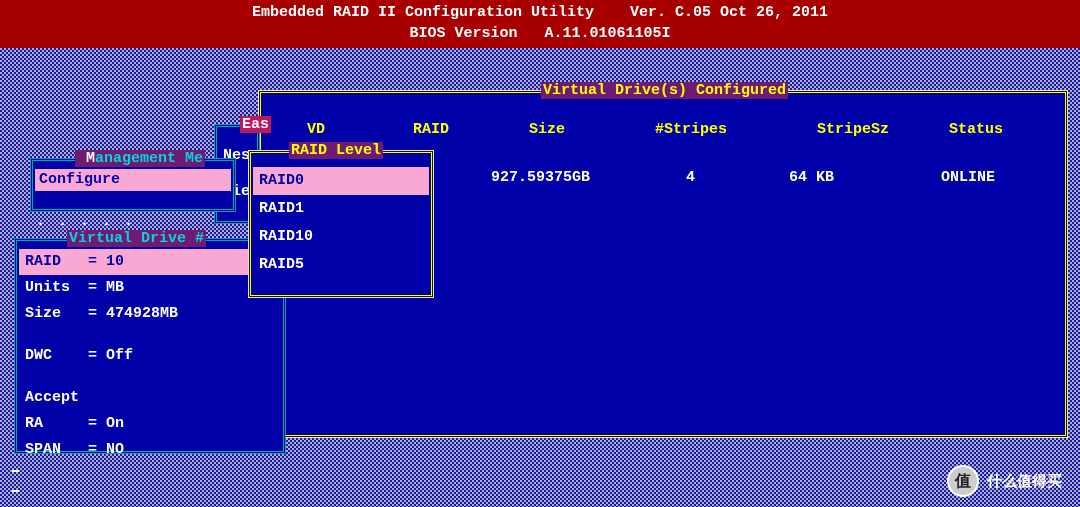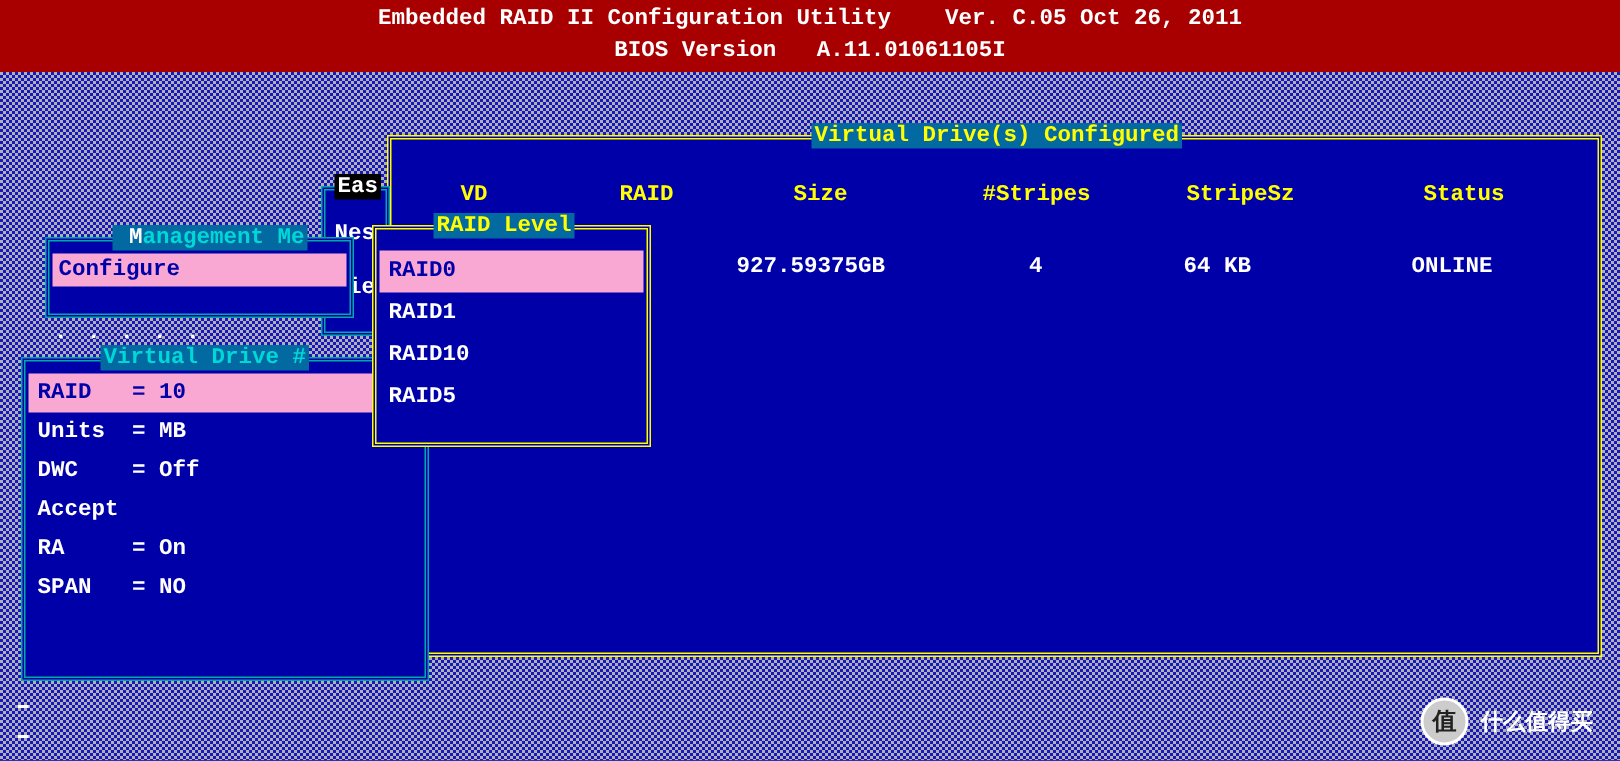--- a/index.html
+++ b/index.html
@@ -43,21 +43,21 @@
     background: #0000a8;
     border: 3px double #00a8a8;
     box-sizing: border-box;
     color: #fff;
   }
   .panel.yellow-border { border-color: #ffff00; }
   .panel-title {
     position: absolute;
     top: -11px;
     color: #ffff00;
-    background: #0369a1;
+    background: #701a75;
     padding: 0 2px;
     white-space: pre;
   }
   .panel-title.cyan { color: #00d8d8; }
   .row {
     white-space: pre;
     line-height: 22px;
     padding: 0 6px;
   }
   .hl {
@@ -107,47 +107,48 @@
     <div class="header-line">Embedded RAID II Configuration Utility    Ver. C.05 Oct 26, 2011</div>
     <div class="header-line">BIOS Version   A.11.01061105I</div>
   </div>
 
   <div class="panel yellow-border" style="left:258px; top:90px; width:810px; height:348px;">
     <span class="panel-title" style="left:280px;">Virtual Drive(s) Configured</span>
     <span class="col" style="left:46px;">VD</span>
     <span class="col" style="left:152px;">RAID</span>
     <span class="col" style="left:268px;">Size</span>
     <span class="col" style="left:394px;">#Stripes</span>
-    <span class="col" style="left:530px;">StripeSz</span>
+    <span class="col" style="left:556px;">StripeSz</span>
     <span class="col" style="left:688px;">Status</span>
 
     <span class="cell" style="left:230px;">927.59375GB</span>
     <span class="cell" style="left:425px;">4</span>
     <span class="cell" style="left:528px;">64  KB</span>
     <span class="cell" style="left:680px;">ONLINE</span>
   </div>
 
   <div class="panel" style="left:214px; top:124px; width:46px; height:100px;">
-    <span class="panel-title cyan" style="left:6px; color:#fff; background:#000000;">Eas</span>
+    <span class="panel-title cyan" style="left:23px; color:#fff; background:#be185d;">Eas</span>
     <div class="row" style="margin-top:18px;">Nes</div>
     <div class="row" style="margin-top:14px;">Vie</div>
   </div>
 
   <div class="panel" style="left:30px; top:158px; width:206px; height:54px;">
     <span class="panel-title cyan" style="left:42px;"> <span style="color:#fff">M</span>anagement Me</span>
     <div class="row hl" style="margin:8px 2px 0 2px; padding-left:4px;">Configure</div>
   </div>
   <div style="position:absolute; left:36px; top:213px; color:#fff; letter-spacing:2px;">. . . . .</div>
 
   <div class="panel" style="left:14px; top:238px; width:272px; height:216px;">
     <span class="panel-title cyan" style="left:50px;">Virtual Drive #</span>
     <div id="vd-rows" style="margin-top:8px;">
         <div class="row hl" style="margin: 0px 2px; line-height: 26px;">RAID   = 10</div>
         <div class="row" style="margin: 0px 2px; line-height: 26px;">Units  = MB</div>
-        <div class="row" style="margin: 0px 2px; line-height: 26px;">DWC    = Off</div>
+        <div class="row" style="margin: 0px 2px; line-height: 26px;">Size   = 474928MB</div>
+        <div class="row" style="margin: 16px 2px; line-height: 26px;">DWC    = Off</div>
         <div class="row" style="margin: 0px 2px; line-height: 26px;">Accept   </div>
         <div class="row" style="margin: 0px 2px; line-height: 26px;">RA     = On</div>
         <div class="row" style="margin: 0px 2px; line-height: 26px;">SPAN   = NO</div>
       </div>
   </div>
 
   <div class="panel yellow-border" style="left:248px; top:150px; width:186px; height:148px;">
     <span class="panel-title" style="left:38px;">RAID Level</span>
     <div id="raid-rows" style="margin-top:14px;">
         <div class="row hl" style="margin: 0px 2px; line-height: 28px;">RAID0</div>

